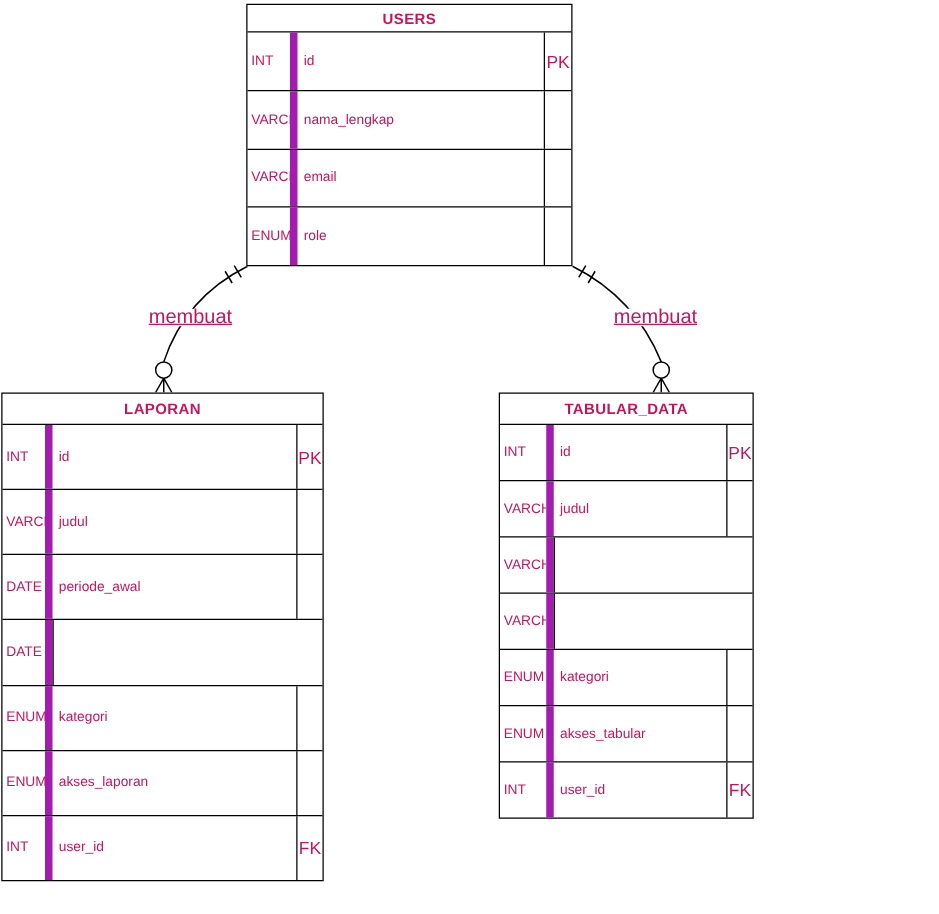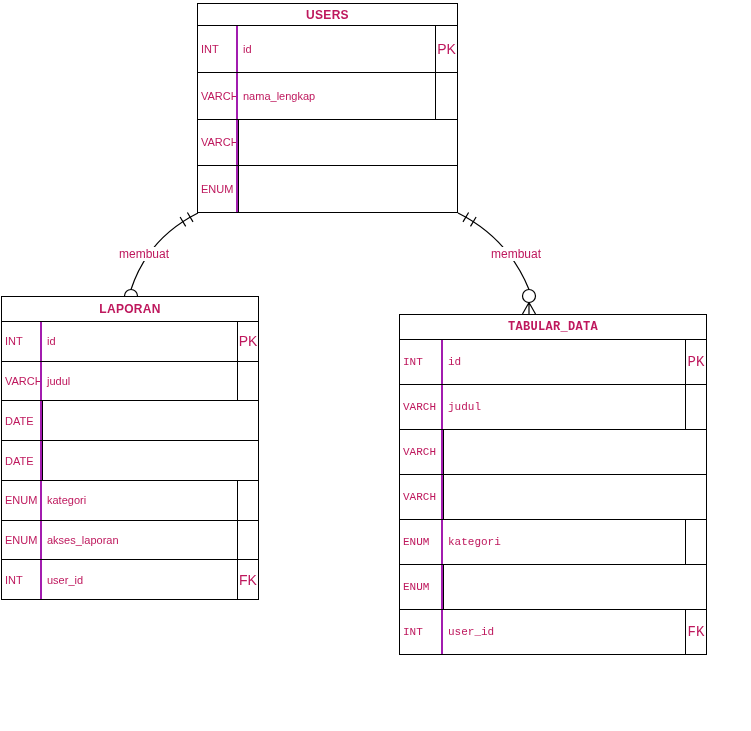--- a/index.html
+++ b/index.html
@@ -12,41 +12,41 @@
   .entity {
     position:absolute; background:#ffffff; border:1px solid #000;
     display:flex; flex-direction:column;
   }
   .entity-title {
     flex:0 0 auto; border-bottom:1px solid #000; font-weight:bold; font-size:12px;
     display:flex; align-items:center; justify-content:center; letter-spacing:0.3px;
   }
   .entity-users  { left:197px; top:3px;   width:261px; height:210px; }
   .entity-users .entity-title { height:22px; }
-  .entity-laporan { left:1px;  top:296px; width:258px; height:304px; }
+  .entity-laporan { left:1px;  top:314px; width:258px; height:391px; }
   .entity-laporan .entity-title { height:25px; }
-  .entity-tabular { left:399px; top:314px; width:308px; height:341px;font-family:Liberation Mono, monospace; }
+  .entity-tabular { left:399px; top:314px; width:204px; height:341px; }
   .entity-tabular .entity-title { height:25px; }
   .entity-row { flex:1 1 0; display:flex; border-bottom:1px solid #000; min-height:0; }
   .entity-row:last-child { border-bottom:none; }
   .cell-type {
-    width:40px; flex:0 0 auto; border-right:2px solid #a21caf; font-size:11px;
+    width:40px; flex:0 0 auto; border-right:6px solid #a21caf; font-size:11px;
     display:flex; align-items:center; padding-left:3px; overflow:hidden; white-space:nowrap;
   }
   .entity-tabular .cell-type { width:43px; }
   .cell-name { flex:1 1 auto; font-size:11px; display:flex; align-items:center;
                padding-left:5px; white-space:nowrap; overflow:hidden; }
   .cell-key {
     width:22px; flex:0 0 auto; border-left:1px solid #000; font-size:14px;
     display:flex; align-items:center; justify-content:center;
   }
   .entity-laporan .cell-key, .entity-tabular .cell-key { width:21px; }
   .edge-label {
-    position:absolute; font-size:12px; background:#ffffff; padding:0 1px;
-    white-space:nowrap; line-height:14px;
+    position:absolute; font-size:16px; background:#ffffff; padding:0 1px;
+    white-space:nowrap; line-height:14px;text-decoration:underline;
   }
   .edge-label-1 { left:118px; top:247px; }
   .edge-label-2 { left:490px; top:247px; }
 </style>
 </head>
 <body>
 
 <div class="canvas">
 
   <svg class="edges" viewBox="0 0 751 731" fill="none" stroke="#000000" stroke-width="1.2">
@@ -73,42 +73,45 @@
       <div class="cell-name">id</div>
       <div class="cell-key">PK</div>
     </div>
     <div class="entity-row">
       <div class="cell-type">VARCH</div>
       <div class="cell-name">nama_lengkap</div>
       <div class="cell-key"></div>
     </div>
     <div class="entity-row">
       <div class="cell-type">VARCH</div>
+      <div class="cell-name">email</div>
       <div class="cell-key"></div>
     </div>
     <div class="entity-row">
       <div class="cell-type">ENUM</div>
+      <div class="cell-name">role</div>
       <div class="cell-key"></div>
     </div>
   </div>
 
   <div class="entity entity-laporan">
     <div class="entity-title">LAPORAN</div>
     <div class="entity-row">
       <div class="cell-type">INT</div>
       <div class="cell-name">id</div>
       <div class="cell-key">PK</div>
     </div>
     <div class="entity-row">
       <div class="cell-type">VARCH</div>
       <div class="cell-name">judul</div>
       <div class="cell-key"></div>
     </div>
     <div class="entity-row">
       <div class="cell-type">DATE</div>
+      <div class="cell-name">periode_awal</div>
       <div class="cell-key"></div>
     </div>
     <div class="entity-row">
       <div class="cell-type">DATE</div>
       <div class="cell-key"></div>
     </div>
     <div class="entity-row">
       <div class="cell-type">ENUM</div>
       <div class="cell-name">kategori</div>
       <div class="cell-key"></div>
@@ -145,20 +148,21 @@
       <div class="cell-type">VARCH</div>
       <div class="cell-key"></div>
     </div>
     <div class="entity-row">
       <div class="cell-type">ENUM</div>
       <div class="cell-name">kategori</div>
       <div class="cell-key"></div>
     </div>
     <div class="entity-row">
       <div class="cell-type">ENUM</div>
+      <div class="cell-name">akses_tabular</div>
       <div class="cell-key"></div>
     </div>
     <div class="entity-row">
       <div class="cell-type">INT</div>
       <div class="cell-name">user_id</div>
       <div class="cell-key">FK</div>
     </div>
   </div>
 
   <div class="edge-label edge-label-1">membuat</div>

